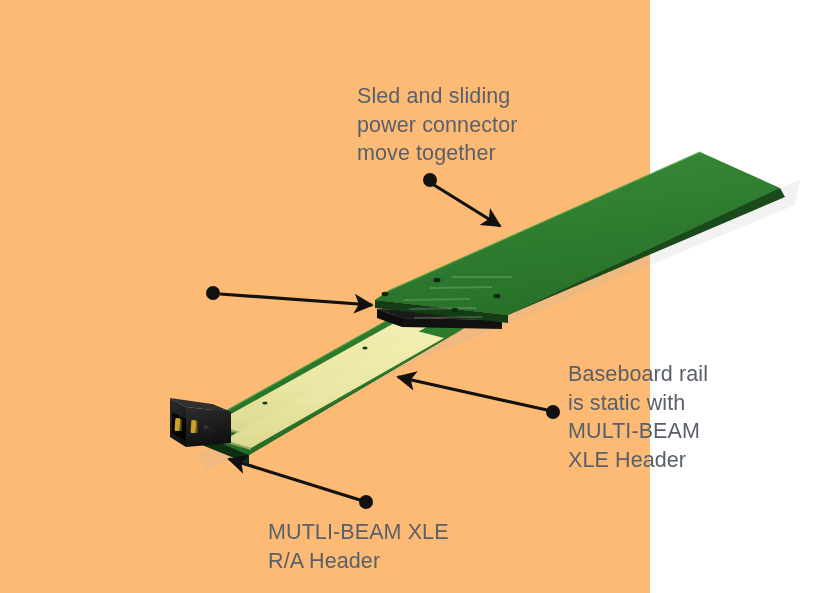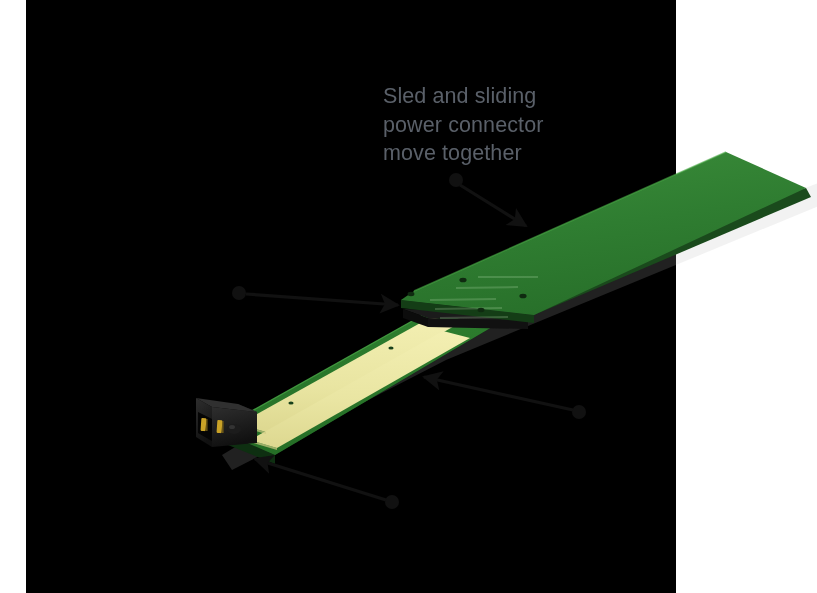--- a/index.html
+++ b/index.html
@@ -11,22 +11,21 @@
   body {
     width: 817px;
     height: 593px;
     font-family: "Liberation Sans", sans-serif;
     overflow: hidden;
   }
   #diagram-root {
     position: relative;
     width: 650px;
     height: 593px;
-    background: #000000;
-    margin-left: 26px;
+    background: #fdba74;
   }
   #scene-svg {
     position: absolute;
     left: 0;
     top: 0;
     width: 817px;
     height: 593px;
     display: block;
   }
   .callout {
@@ -187,15 +186,21 @@
         <line x1="360" y1="500" x2="229" y2="459" marker-end="url(#arrowHead)"></line>
       </g>
     </g>
   </svg>
 
   <div class="callout" id="callout-sled">Sled and sliding
 power connector
 move together</div>
 
 
-
+  <div class="callout" id="callout-baseboard">Baseboard rail
+is static with
+MULTI-BEAM
+XLE Header</div>
+
+  <div class="callout" id="callout-header">MUTLI-BEAM XLE
+R/A Header</div>
 
 </div>
 
 </body></html>

